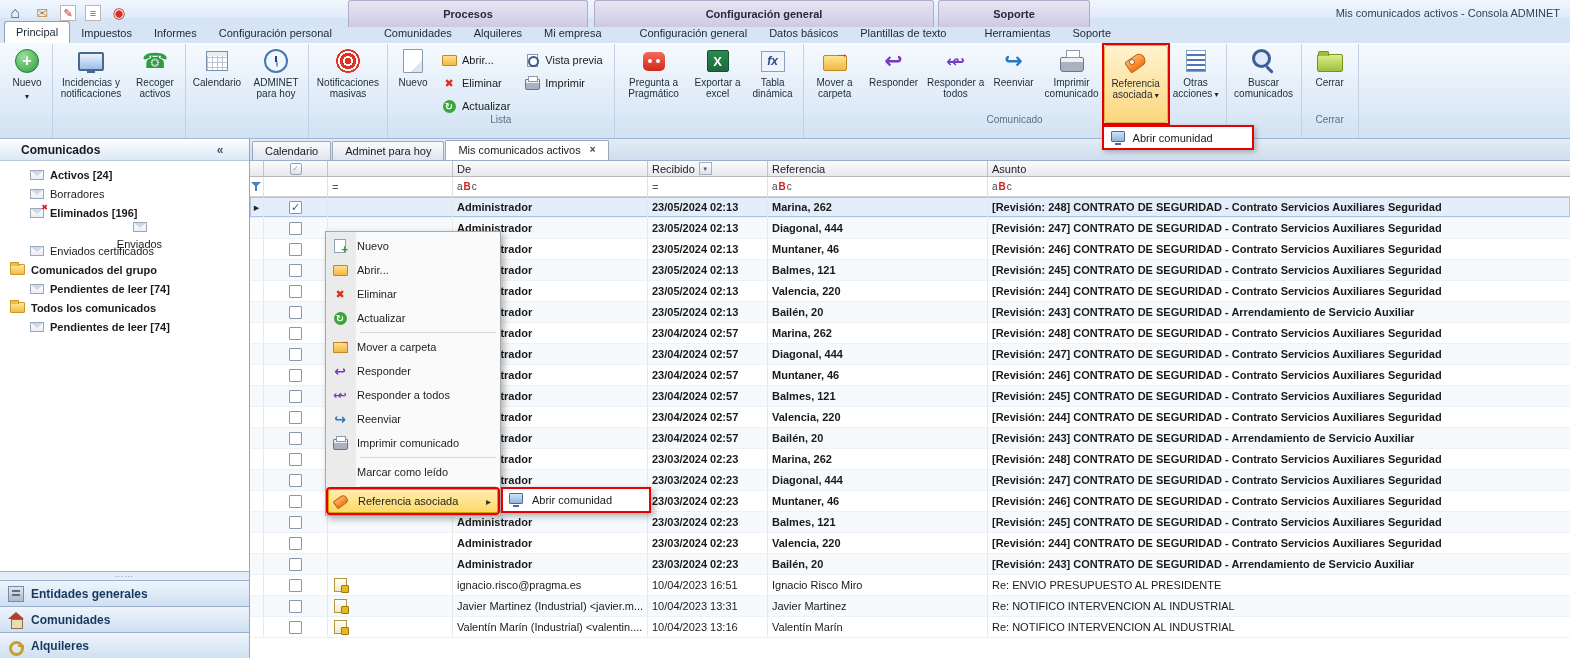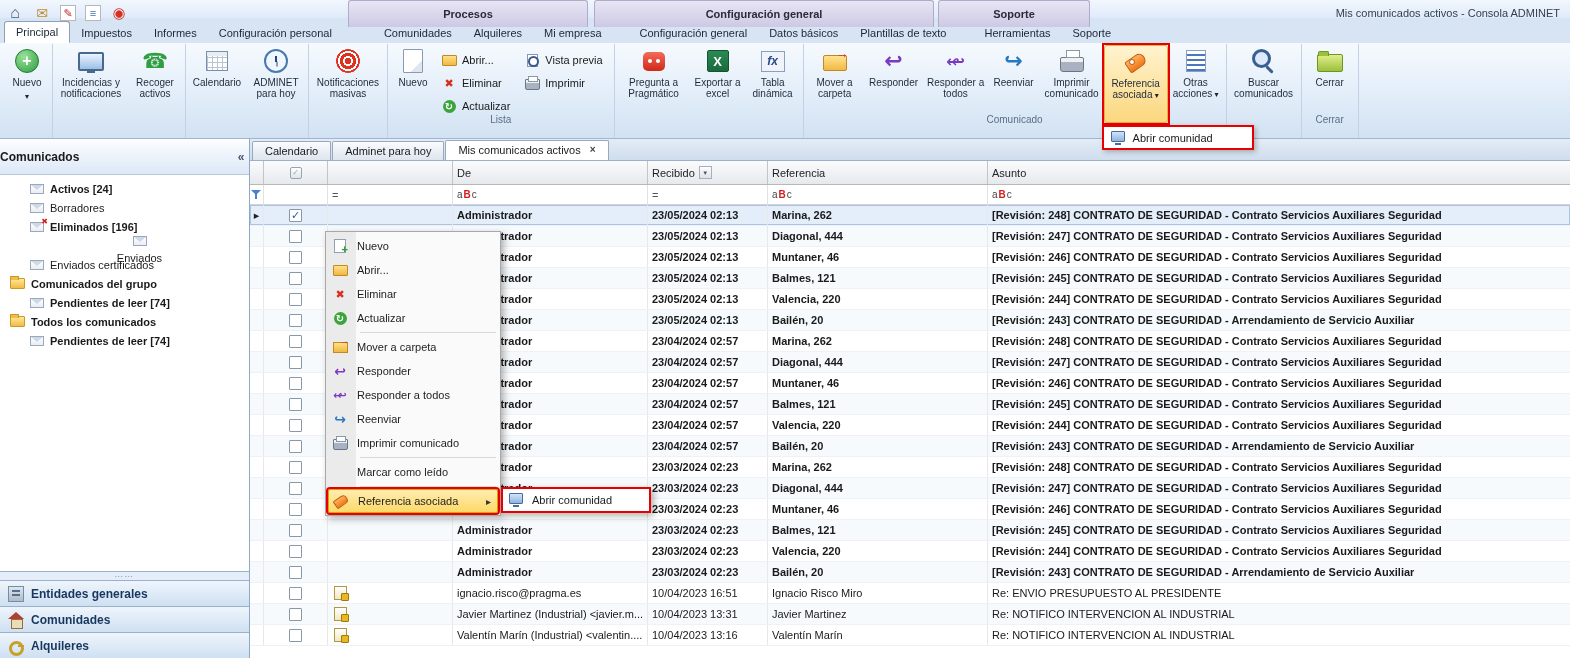--- a/index.html
+++ b/index.html
@@ -96,21 +96,21 @@
 .px-forward::before{content:"↪";color:#2878c0;font-size:14px;font-weight:bold}
 .px-tag::before{content:"";width:12px;height:7px;background:linear-gradient(#ffb060,#f07818);border:1px solid #c05808;border-radius:1px 4px 4px 1px;transform:rotate(-35deg);display:block}
 .px-monitor::before{content:"";width:12px;height:9px;background:linear-gradient(#cfe4fa,#8fb4de);border:1px solid #4a6a9a;border-radius:1px;display:block;margin-bottom:3px}
 .px-monitor::after{content:"";position:absolute;bottom:1px;left:5px;width:6px;height:2px;background:#4a6a9a}
 .px-open::before{content:"";width:13px;height: 9px;background:linear-gradient(#ffe08a,#f0b840);border:1px solid #c08a20;border-radius:1px;display:block}
 .px-delete::before{content:"✖";color:#d83020;font-size:11px;font-weight:bold}
 
 
 .content{flex:1;display:flex;min-height:0}
 .sidebar{width:250px;flex:none;background:#fff;border-right:1px solid #8ea8c8;display:flex;flex-direction:column}
-.sb-header{height:36px;flex:none;background:linear-gradient(#fdfeff,#dce8f6);border-bottom:1px solid #b8c8da;display:flex;align-items:center;justify-content:space-between;padding:0 0;font-weight:bold;font-size:12px}
+.sb-header{height:22px;flex:none;background:linear-gradient(#fdfeff,#dce8f6);border-bottom:1px solid #b8c8da;display:flex;align-items:center;justify-content:space-between;padding:0 21px;font-weight:bold;font-size:12px}
 .collapse{width:16px;height:16px;display:flex;align-items:center;justify-content:center;color:#44566e}
 .collapse::before{content:"«";font-size:12px}
 .tree{flex:1;overflow:hidden;padding-top:4px}
 .tree-item{height:19px;display:flex;align-items:center;gap:6px;white-space:nowrap}
 .tree-item.b{font-weight:bold}
 .t-ico{flex:none;position:relative;display:inline-block}
 .t-folder{width:15px;height:11px;background:linear-gradient(#ffe894,#f2bc46);border:1px solid #c89a28;border-radius:1px}
 .t-folder::before{content:"";position:absolute;top:-3px;left:-1px;width:7px;height:3px;background:#f2bc46;border:1px solid #c89a28;border-bottom:none;border-radius:1px 1px 0 0}
 .t-mail{width:14px;height:10px;background:linear-gradient(#fff,#e8edf4);border:1px solid #9aa8bc}
 .t-mail::before{content:"";position:absolute;left:0;top:0;width:0;height:0;border-left:6px solid transparent;border-right:6px solid transparent;border-top:5px solid #cfd9e6}
@@ -130,21 +130,21 @@
 
 .main{flex:1;display:flex;flex-direction:column;background:#fff;min-width:0}
 .doctabs{height:22px;flex:none;background:linear-gradient(#e4ecf6,#cfdded);display:flex;align-items:flex-end;padding-left:2px;border-bottom:1px solid #9ab0cc}
 .dtab{padding:3px 12px;margin-right:1px;background:linear-gradient(#fafbfd,#dde5ef);border:1px solid #9aa8bc;border-bottom:none;border-radius:2px 2px 0 0;white-space:nowrap;display:flex;gap:9px;align-items:center}
 .dtab.active{background:#fff;position:relative;z-index:2;padding-bottom:4px}
 .dclose{color:#444;font-size:10px;line-height:10px}
 .dclose::before{content:"×";font-weight:bold}
 
 
 .grid{flex:1;display:flex;flex-direction:column;min-height:0;overflow:hidden}
-.g-head{display:flex;height:24px;flex:none;background:linear-gradient(#fbfbfc,#e6e9ed);border-bottom:1px solid #b8b8b8}
+.g-head{display:flex;height:16px;flex:none;background:linear-gradient(#fbfbfc,#e6e9ed);border-bottom:1px solid #b8b8b8}
 .g-head .c{border-right:1px solid #c4c4c4;display:flex;align-items:center;padding:0 4px;color:#1e1e1e}
 .g-filter{display:flex;height:20px;flex:none;background:#fff;border-bottom:1px solid #d4d4d4}
 .g-filter .c{border-right:1px solid #e2e2e2;display:flex;align-items:center;padding:0 4px;color:#444}
 .g-body{flex:1;overflow:hidden}
 .grow{display:flex;height:21px;border-bottom:1px solid #eef2f6;background:#fff}
 .grow.alt{background:#f6fafd}
 .grow.sel{background:#e4eefb;box-shadow:inset 0 0 0 1px #aac4e2}
 .grow.b{font-weight:bold}
 .grow .c{border-right:1px solid #e8e8e8;display:flex;align-items:center;padding:0 4px;white-space:nowrap;overflow:hidden}
 .col-ind{width:14px;flex:none;justify-content:center;padding:0 !important}

